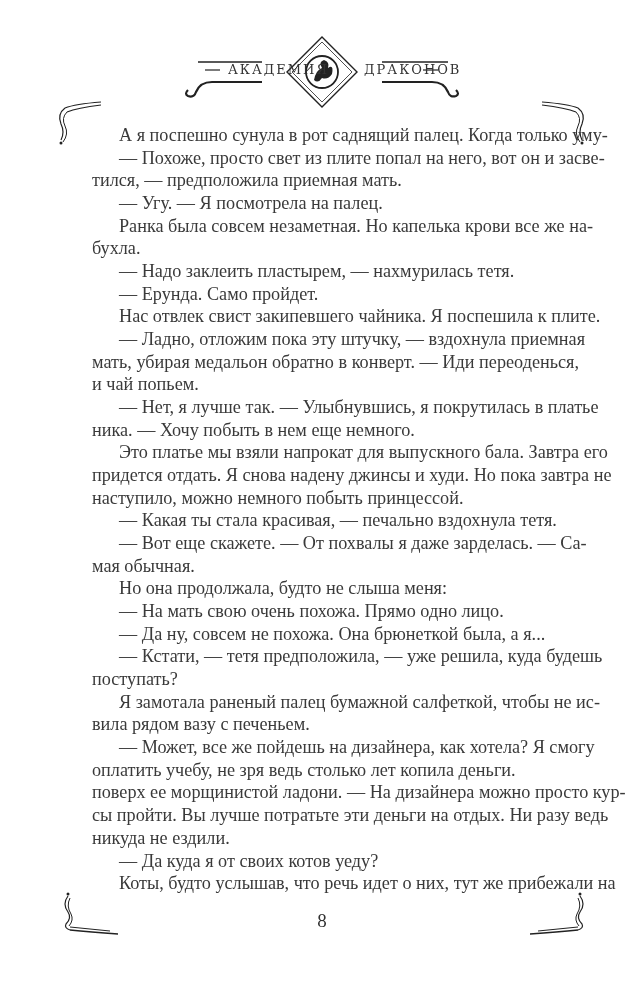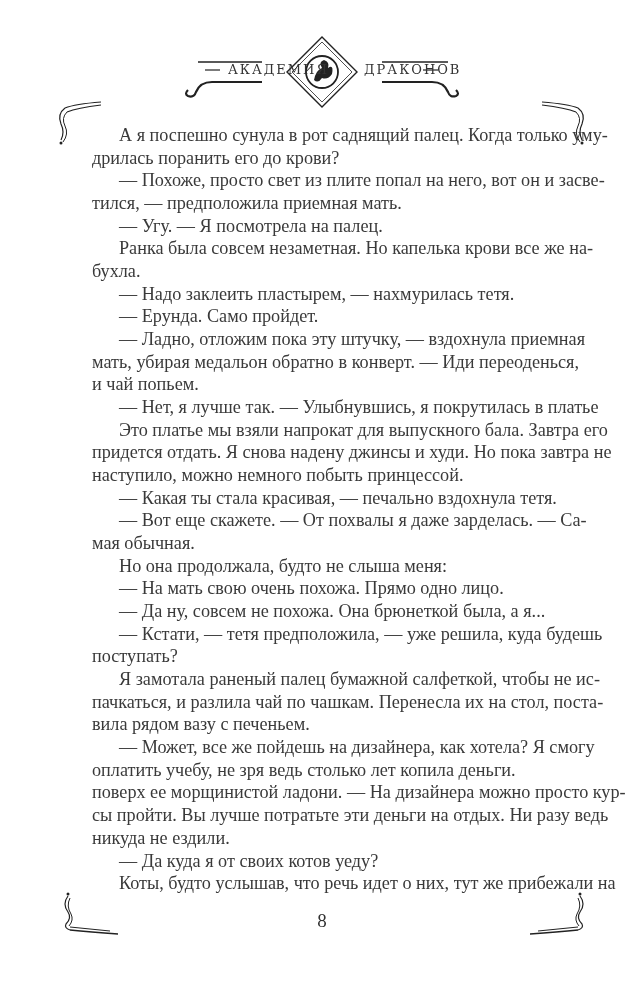--- a/index.html
+++ b/index.html
@@ -65,45 +65,45 @@
   <svg width="70" height="50" style="left:538px;top:100px">
     <path d="M4 2 Q30 4 40 8" fill="none" stroke="#222" stroke-width="1.2"></path>
     <path d="M4 5 Q28 8 38 12" fill="none" stroke="#222" stroke-width="1.2"></path>
     <path d="M40 8 Q48 14 44 24 Q40 32 44 40" fill="none" stroke="#222" stroke-width="1.2"></path>
     <path d="M38 12 Q44 18 40 26 Q36 34 42 42" fill="none" stroke="#222" stroke-width="1"></path>
     <circle cx="44" cy="43" r="1.5" fill="#222"></circle>
   </svg>
 
   <div class="text-block" id="text-block">
       <span class="line indent">А я поспешно сунула в рот саднящий палец. Когда только уму-</span>
-      <span class="line last">дрилась поранить его до крови?</span>
       <span class="line indent">— Похоже, просто свет из плите попал на него, вот он и засве-</span>
       <span class="line last">тился, — предположила приемная мать.</span>
       <span class="line indent last">— Угу. — Я посмотрела на палец.</span>
       <span class="line indent">Ранка была совсем незаметная. Но капелька крови все же на-</span>
       <span class="line last">бухла.</span>
       <span class="line indent last">— Надо заклеить пластырем, — нахмурилась тетя.</span>
       <span class="line indent last">— Ерунда. Само пройдет.</span>
+      <span class="line indent last">Нас отвлек свист закипевшего чайника. Я поспешила к плите.</span>
       <span class="line indent">— Ладно, отложим пока эту штучку, — вздохнула приемная</span>
       <span class="line">мать, убирая медальон обратно в конверт. — Иди переоденься,</span>
       <span class="line last">и чай попьем.</span>
       <span class="line indent">— Нет, я лучше так. — Улыбнувшись, я покрутилась в платье</span>
+      <span class="line last">ника. — Хочу побыть в нем еще немного.</span>
       <span class="line indent">Это платье мы взяли напрокат для выпускного бала. Завтра его</span>
       <span class="line">придется отдать. Я снова надену джинсы и худи. Но пока завтра не</span>
       <span class="line last">наступило, можно немного побыть принцессой.</span>
       <span class="line indent last">— Какая ты стала красивая, — печально вздохнула тетя.</span>
       <span class="line indent">— Вот еще скажете. — От похвалы я даже зарделась. — Са-</span>
       <span class="line last">мая обычная.</span>
       <span class="line indent last">Но она продолжала, будто не слыша меня:</span>
       <span class="line indent last">— На мать свою очень похожа. Прямо одно лицо.</span>
       <span class="line indent last">— Да ну, совсем не похожа. Она брюнеткой была, а я...</span>
       <span class="line indent">— Кстати, — тетя предположила, — уже решила, куда будешь</span>
       <span class="line last">поступать?</span>
       <span class="line indent">Я замотала раненый палец бумажной салфеткой, чтобы не ис-</span>
-      <span class="line">пачкаться, и разлила чай по чашкам. Перенесла их на стол, поста-</span>
       <span class="line last">вила рядом вазу с печеньем.</span>
       <span class="line indent">— Может, все же пойдешь на дизайнера, как хотела? Я смогу</span>
       <span class="line last">оплатить учебу, не зря ведь столько лет копила деньги.</span>
       <span class="line">поверх ее морщинистой ладони. — На дизайнера можно просто кур-</span>
       <span class="line">сы пройти. Вы лучше потратьте эти деньги на отдых. Ни разу ведь</span>
       <span class="line last">никуда не ездили.</span>
       <span class="line indent last">— Да куда я от своих котов уеду?</span>
       <span class="line indent">Коты, будто услышав, что речь идет о них, тут же прибежали на</span>
     </div>
 

